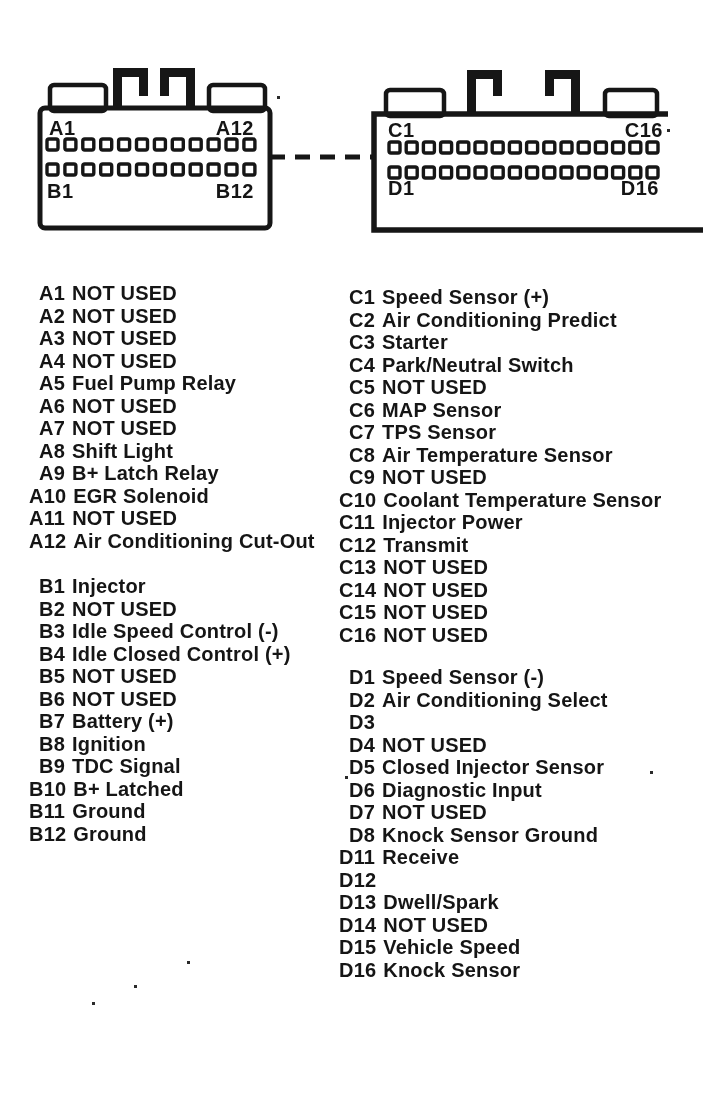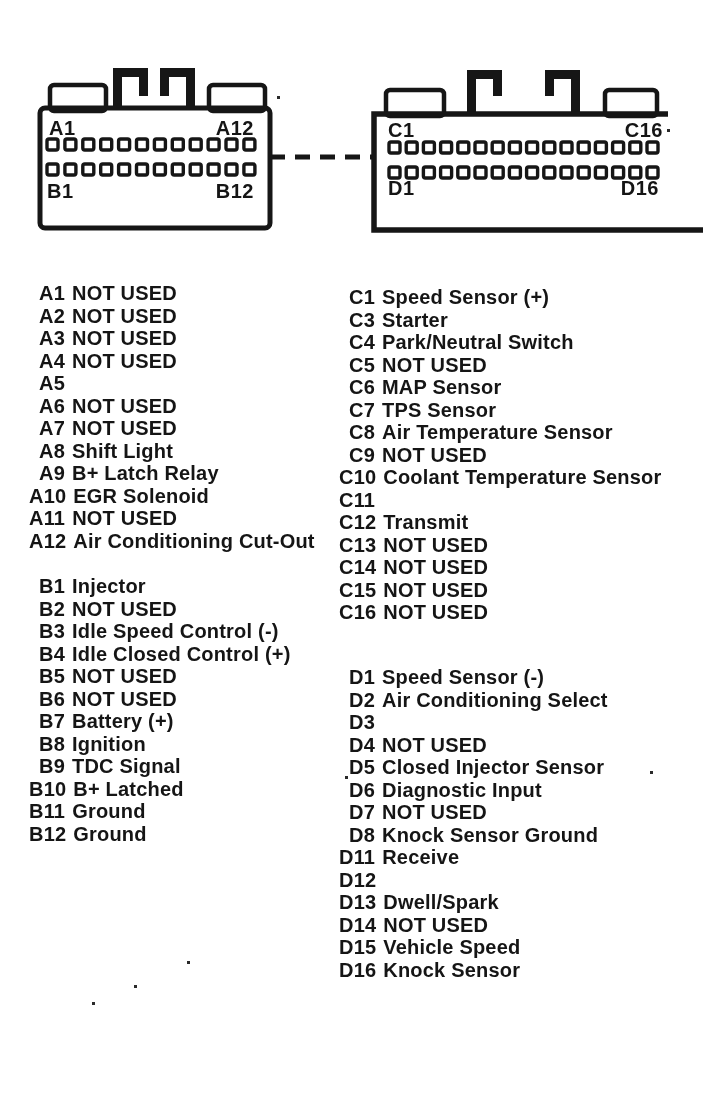--- a/index.html
+++ b/index.html
@@ -179,20 +179,21 @@
       <div class="pin-row">
         <span class="pin-code">A3</span>
         <span class="pin-label">NOT USED</span>
       </div>
       <div class="pin-row">
         <span class="pin-code">A4</span>
         <span class="pin-label">NOT USED</span>
       </div>
       <div class="pin-row">
         <span class="pin-code">A5</span>
+        <span class="pin-label">Fuel Pump Relay</span>
       </div>
       <div class="pin-row">
         <span class="pin-code">A6</span>
         <span class="pin-label">NOT USED</span>
       </div>
       <div class="pin-row">
         <span class="pin-code">A7</span>
         <span class="pin-label">NOT USED</span>
       </div>
       <div class="pin-row">
@@ -265,20 +266,24 @@
         <span class="pin-code">B12</span>
         <span class="pin-label">Ground</span>
       </div>
     </div>
   <div class="block" id="block-C">
       <div class="pin-row">
         <span class="pin-code">C1</span>
         <span class="pin-label">Speed Sensor (+)</span>
       </div>
       <div class="pin-row">
+        <span class="pin-code">C2</span>
+        <span class="pin-label">Air Conditioning Predict</span>
+      </div>
+      <div class="pin-row">
         <span class="pin-code">C3</span>
         <span class="pin-label">Starter</span>
       </div>
       <div class="pin-row">
         <span class="pin-code">C4</span>
         <span class="pin-label">Park/Neutral Switch</span>
       </div>
       <div class="pin-row">
         <span class="pin-code">C5</span>
         <span class="pin-label">NOT USED</span>
@@ -298,20 +303,21 @@
       <div class="pin-row">
         <span class="pin-code">C9</span>
         <span class="pin-label">NOT USED</span>
       </div>
       <div class="pin-row">
         <span class="pin-code">C10</span>
         <span class="pin-label">Coolant Temperature Sensor</span>
       </div>
       <div class="pin-row">
         <span class="pin-code">C11</span>
+        <span class="pin-label">Injector Power</span>
       </div>
       <div class="pin-row">
         <span class="pin-code">C12</span>
         <span class="pin-label">Transmit</span>
       </div>
       <div class="pin-row">
         <span class="pin-code">C13</span>
         <span class="pin-label">NOT USED</span>
       </div>
       <div class="pin-row">

